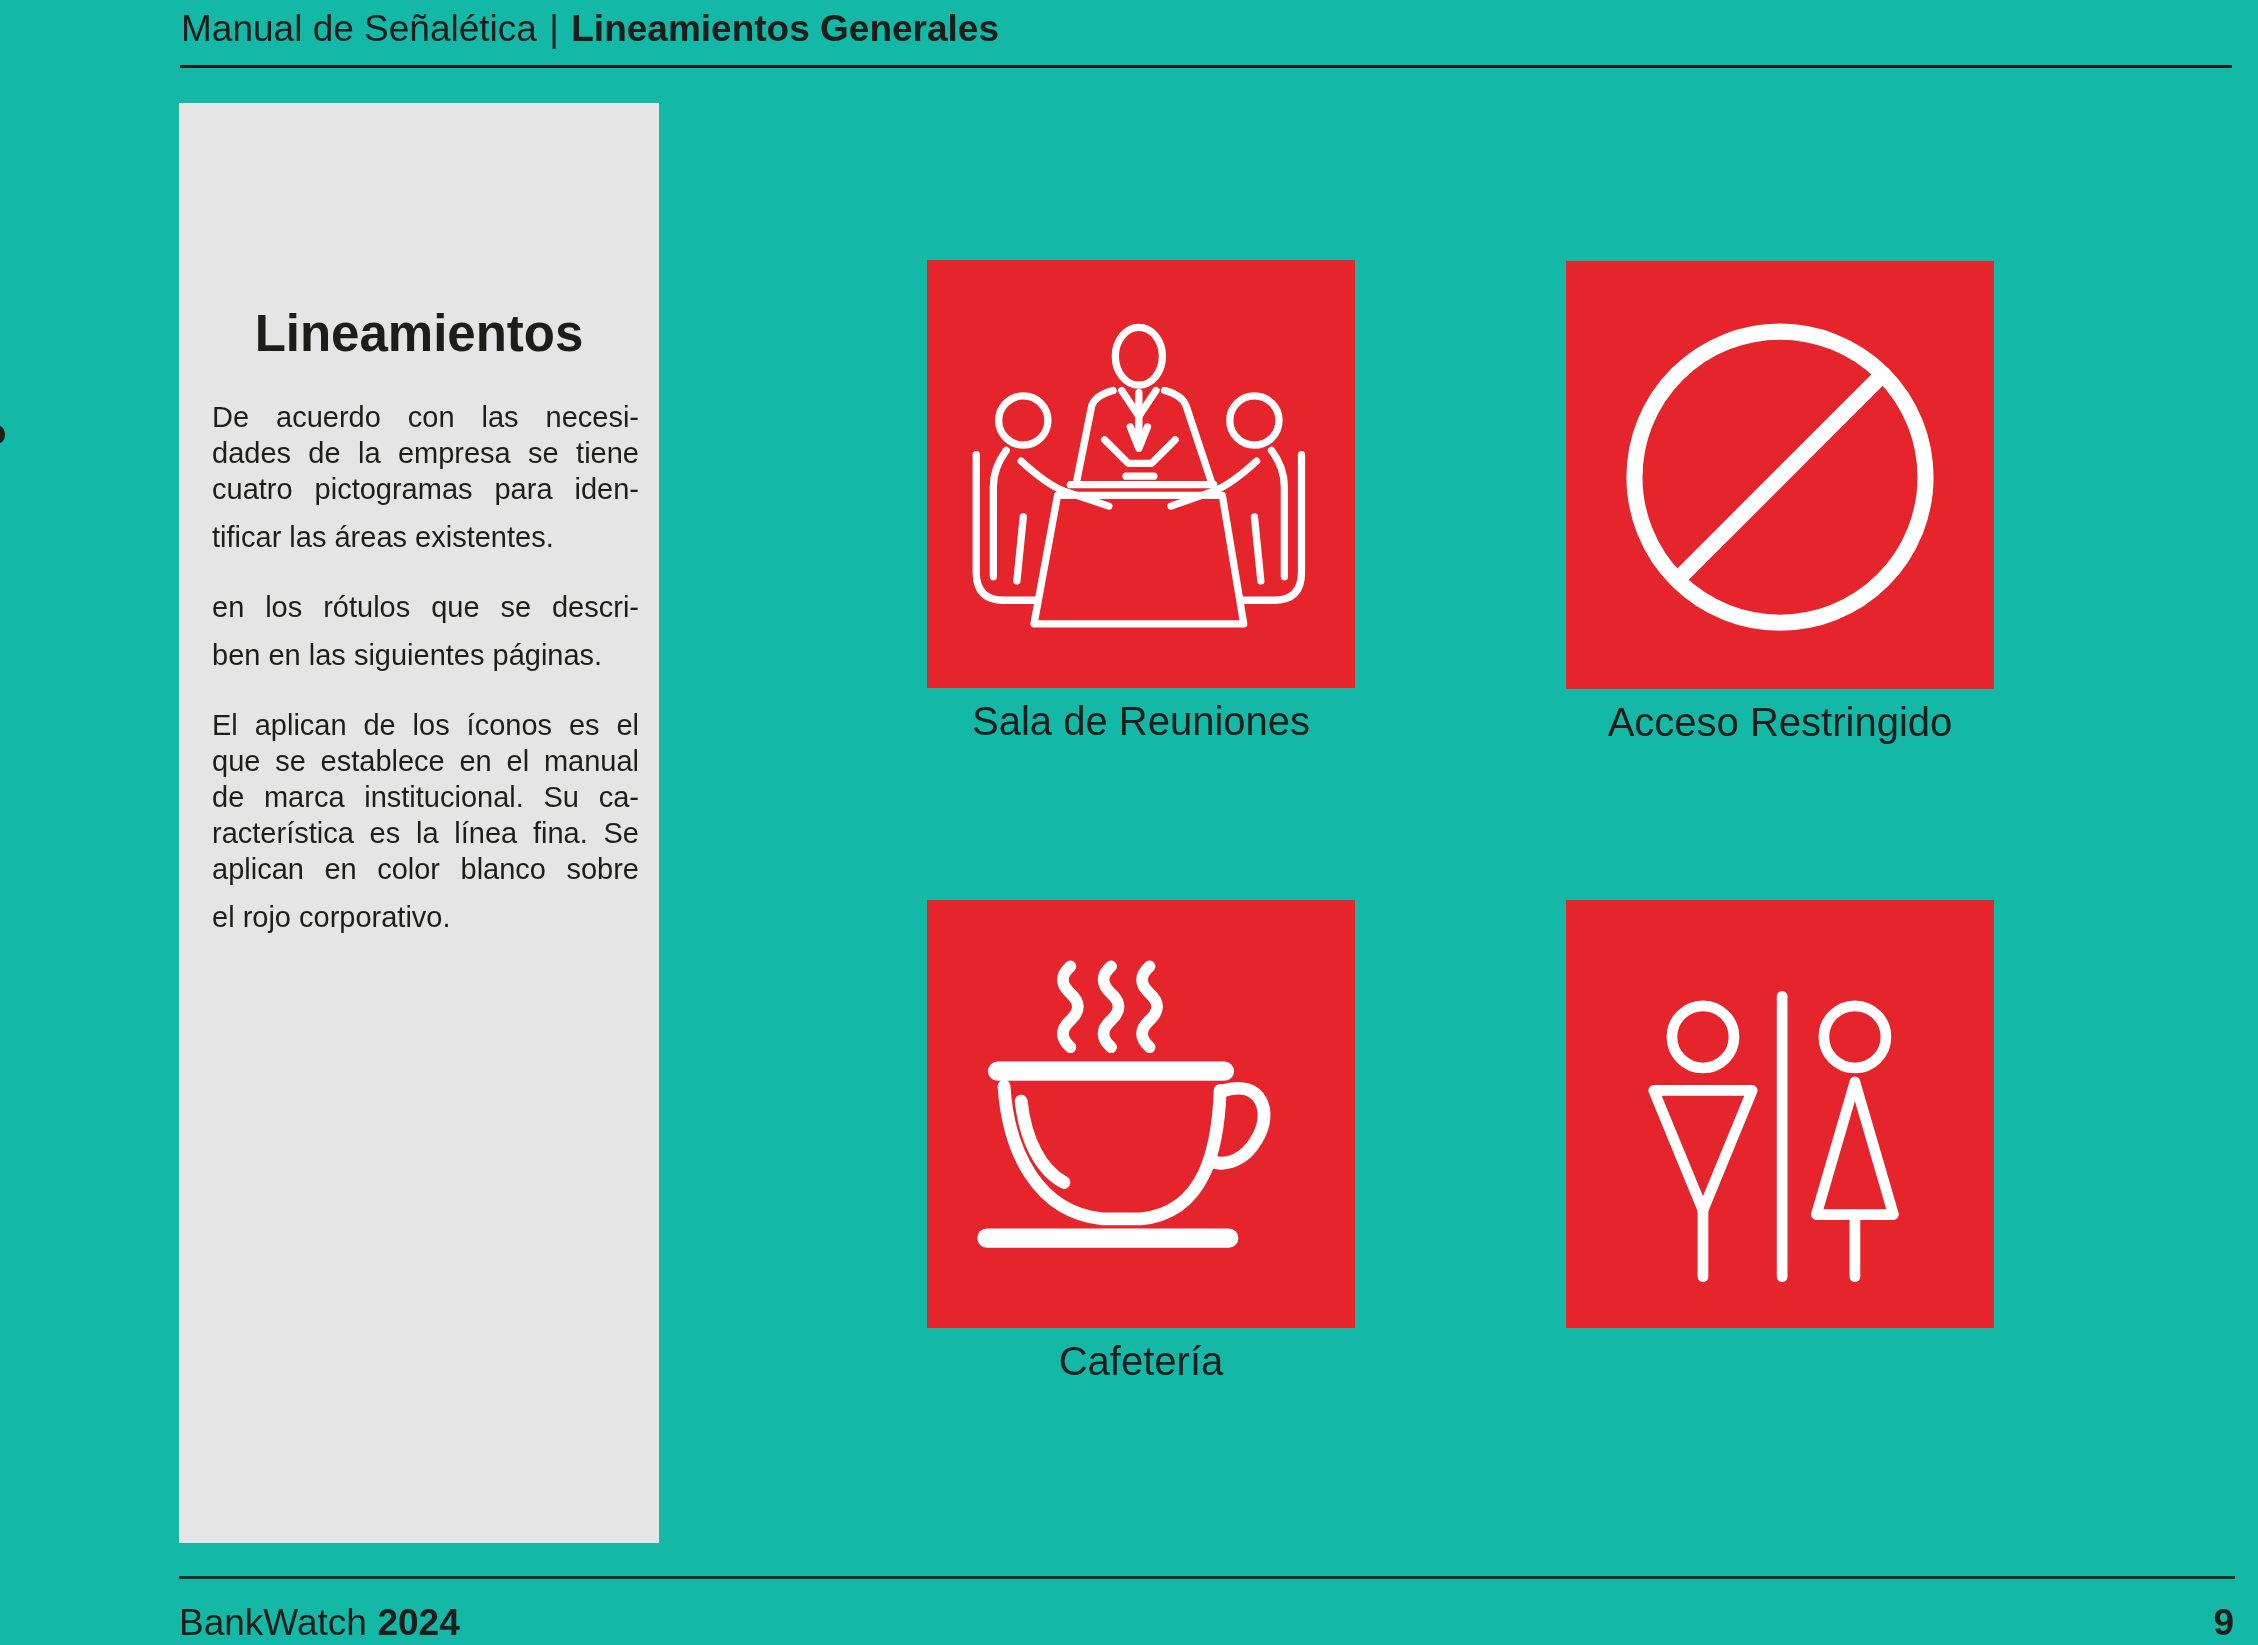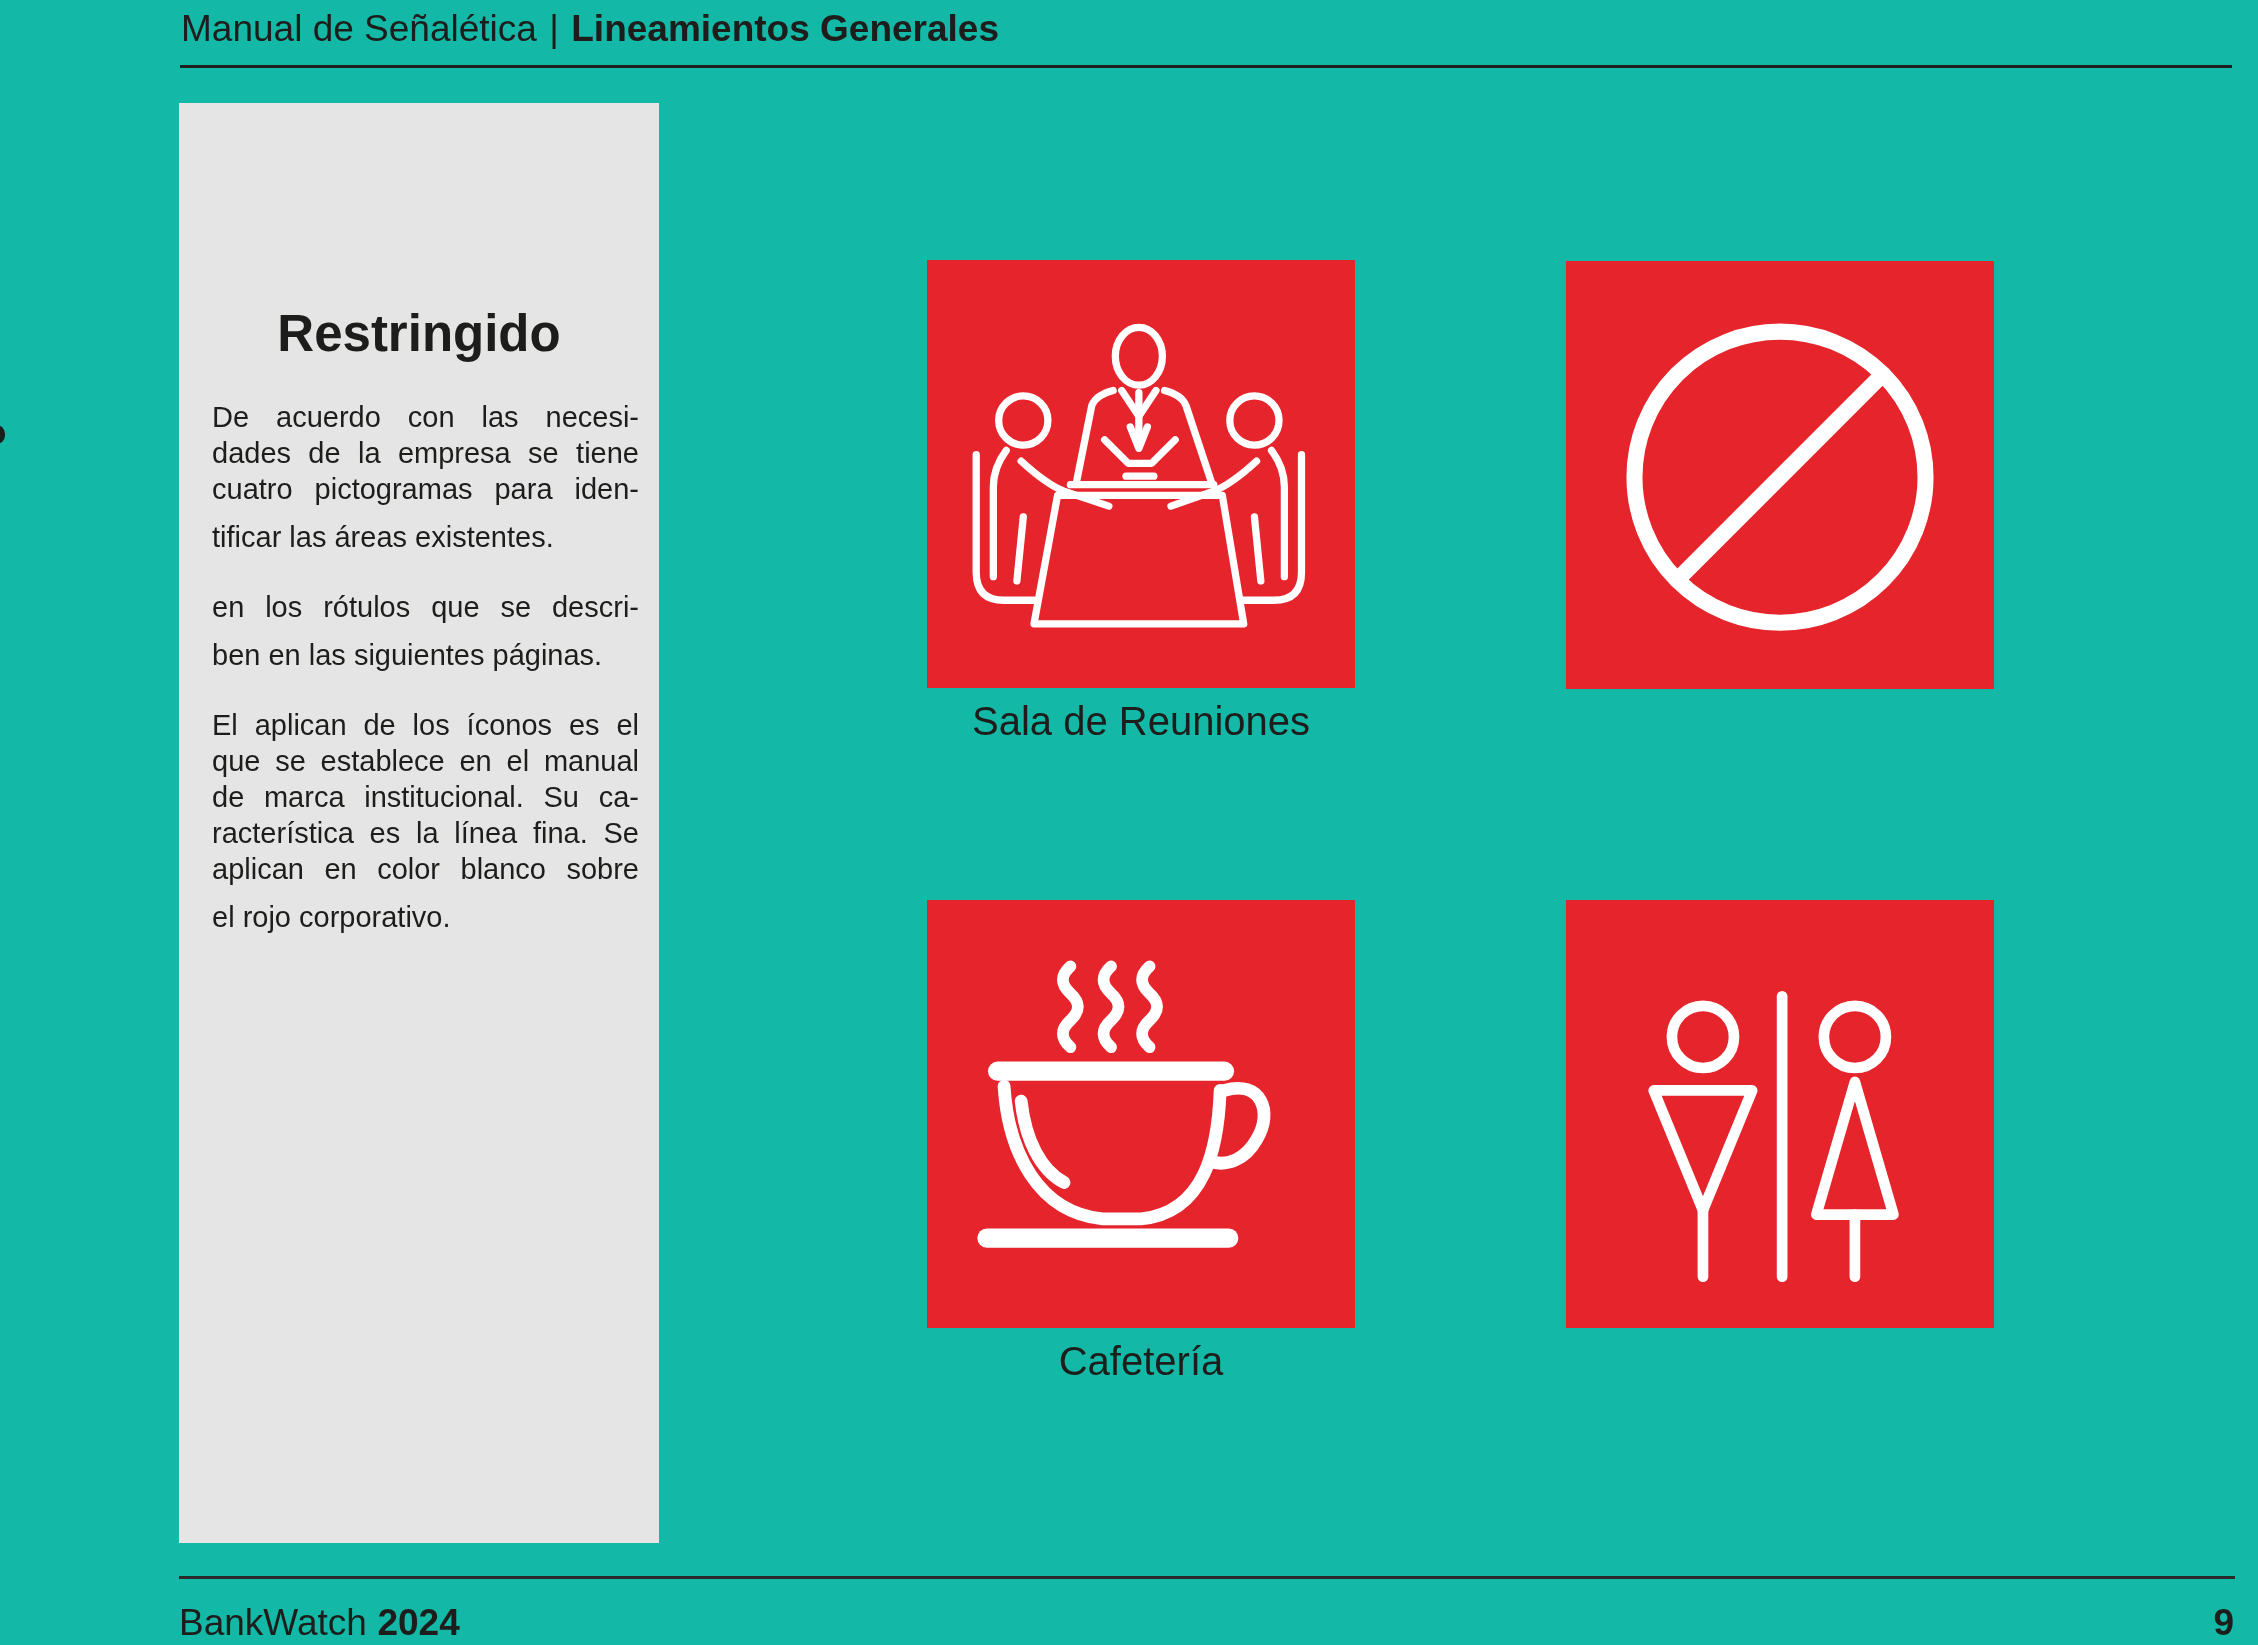--- a/index.html
+++ b/index.html
@@ -58,21 +58,21 @@
 <div class="page">
 
   <div class="header-title">
     <span>Manual de Señalética</span><span class="sep">|</span><span class="bold">Lineamientos Generales</span>
   </div>
   <div class="header-rule"></div>
 
   <div class="edge-artifact"></div>
 
   <div class="sidebar">
-    <div class="sidebar-title">Restringido</div>
+    <div class="sidebar-title">Lineamientos</div>
     <div class="sidebar-paragraphs">
         <div class="para">
           <div class="line">De acuerdo con las necesi-</div>
           <div class="line">dades de la empresa se tiene</div>
           <div class="line">cuatro pictogramas para iden-</div>
           <div class="line last">tificar las áreas existentes.</div>
         </div>
         <div class="para">
           <div class="line">en los rótulos que se descri-</div>
           <div class="line last">ben en las siguientes páginas.</div>
@@ -120,20 +120,21 @@
 
   <div class="card card-2">
     <div class="tile">
       <svg viewBox="0 0 200 200">
         <g class="icon-stroke" stroke-width="7.5">
           <circle cx="100" cy="101" r="68"></circle>
           <path d="M52,149 L148,53"></path>
         </g>
       </svg>
     </div>
+    <div class="caption">Acceso Restringido</div>
   </div>
 
   <div class="card card-3">
     <div class="tile">
       <svg viewBox="0 0 200 200">
         <g class="icon-stroke" stroke-width="5.5">
           <path d="M67,31 q-7,6.3 0,12.6 t0,12.6 t0,12.6"></path>
           <path d="M86,31 q-7,6.3 0,12.6 t0,12.6 t0,12.6"></path>
           <path d="M104,31 q-7,6.3 0,12.6 t0,12.6 t0,12.6"></path>
         </g>

